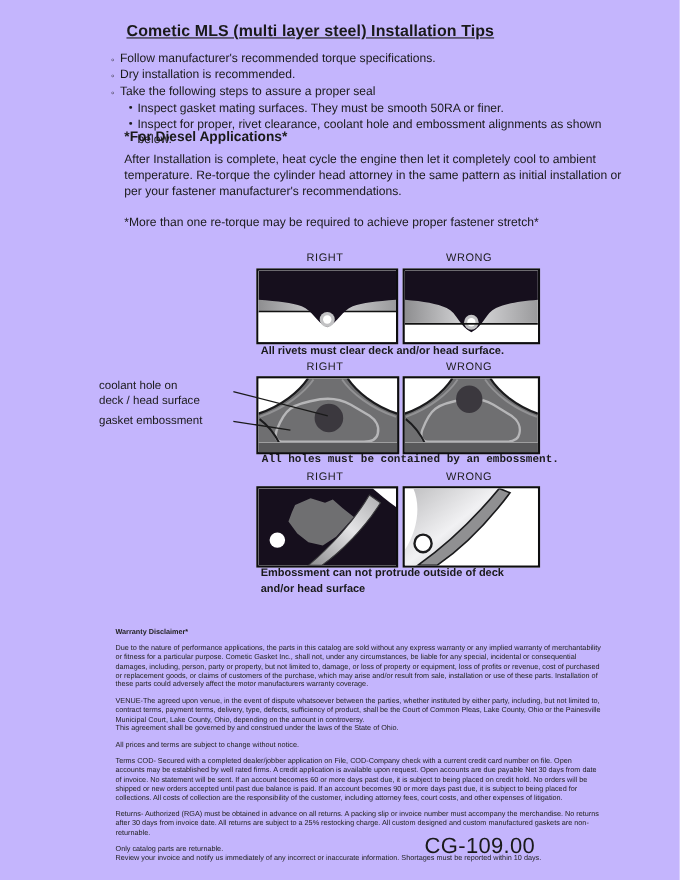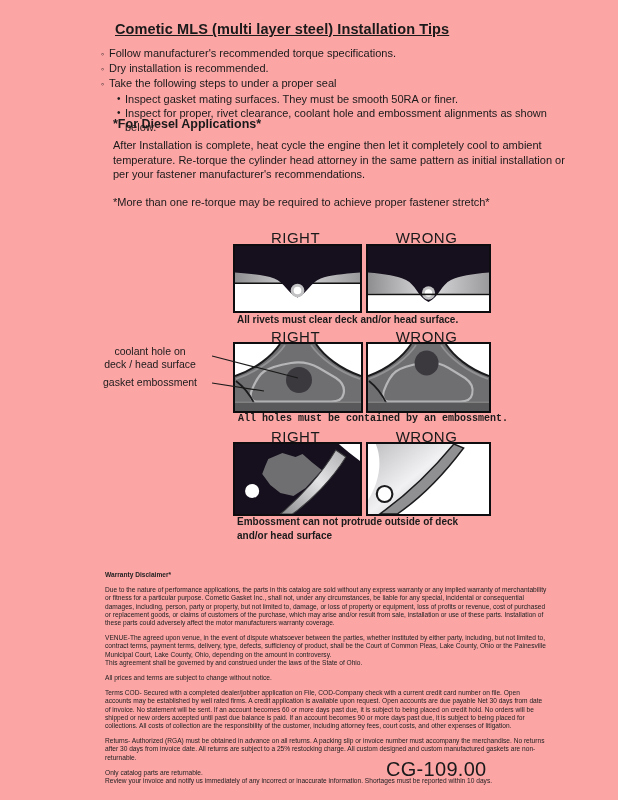--- a/index.html
+++ b/index.html
@@ -1,36 +1,36 @@
 <!DOCTYPE html>
 <html><head>
 <meta charset="utf-8">
 <style>
   html,body{margin:0;padding:0;background:#fff;}
   .page{
-    position:relative;width:618px;height:800px;background:#fca5a5;overflow:hidden;
+    position:relative;width:618px;height:800px;background:#c4b5fd;overflow:hidden;
     font-family:"Liberation Sans", sans-serif;color:#1a1a1a;
   }
   .title{
     position:absolute;left:115px;top:21px;font-size:14.5px;font-weight:bold;
     text-decoration:underline;letter-spacing:.1px;white-space:nowrap;
   }
   .tips{position:absolute;left:101px;top:46px;width:460px;font-size:11px;line-height:14.2px;}
   .tip-row{display:flex;}
   .tip-row .b{width:8px;flex:0 0 8px;font-size:9px;padding-top:1px;}
   .tip-row.sub{padding-left:16px;}
   .tip-row.sub .b{font-size:10px;padding-top:0;}
   .diesel{position:absolute;left:113px;top:117px;width:452px;}
   .diesel h2{font-size:12.5px;font-weight:bold;margin:0 0 7px 0;}
   .diesel p{font-size:11px;line-height:14.6px;margin:0 0 13px 0;}
-  .dlabel{position:absolute;font-size:15px;font-weight:500;text-align:center;width:125px;letter-spacing:.5px;}
+  .dlabel{position:absolute;font-size:10px;font-weight:500;text-align:center;width:125px;letter-spacing:.5px;}
   .dbox{position:absolute;border:2.5px solid #0d0d0f;background:#fff;}
   .dbox svg{display:block;}
   .dcap{position:absolute;font-size:10px;font-weight:bold;line-height:13.5px;white-space:nowrap;}
-  .sidelabel{position:absolute;font-size:10.5px;line-height:13px;text-align:center;width:120px;}
+  .sidelabel{position:absolute;font-size:10.5px;line-height:13px;text-align:left;width:120px;}
   .legal{position:absolute;left:105px;top:571px;width:442px;font-size:6.6px;line-height:8.2px;color:#222;}
   .legal .lh{font-weight:bold;margin:0 0 7px 0;}
   .legal p{margin:0 0 7px 0;}
   .legal p.tight{margin:0;}
   .footer-code{position:absolute;left:386px;top:758px;font-size:20px;letter-spacing:.3px;}
 </style>
 </head>
 <body>
 
 <div class="page">
@@ -41,21 +41,21 @@
     <div class="tip-row">
       <span class="b">◦</span>
       <span>Follow manufacturer's recommended torque specifications.</span>
     </div>
     <div class="tip-row">
       <span class="b">◦</span>
       <span>Dry installation is recommended.</span>
     </div>
     <div class="tip-row">
       <span class="b">◦</span>
-      <span>Take the following steps to under a proper seal</span>
+      <span>Take the following steps to assure a proper seal</span>
     </div>
     <div class="tip-row sub">
       <span class="b">•</span>
       <span>Inspect gasket mating surfaces.  They must be smooth 50RA or finer.</span>
     </div>
     <div class="tip-row sub">
       <span class="b">•</span>
       <span>Inspect for proper, rivet clearance, coolant hole and embossment alignments as shown below.</span>
     </div>
   </div>

